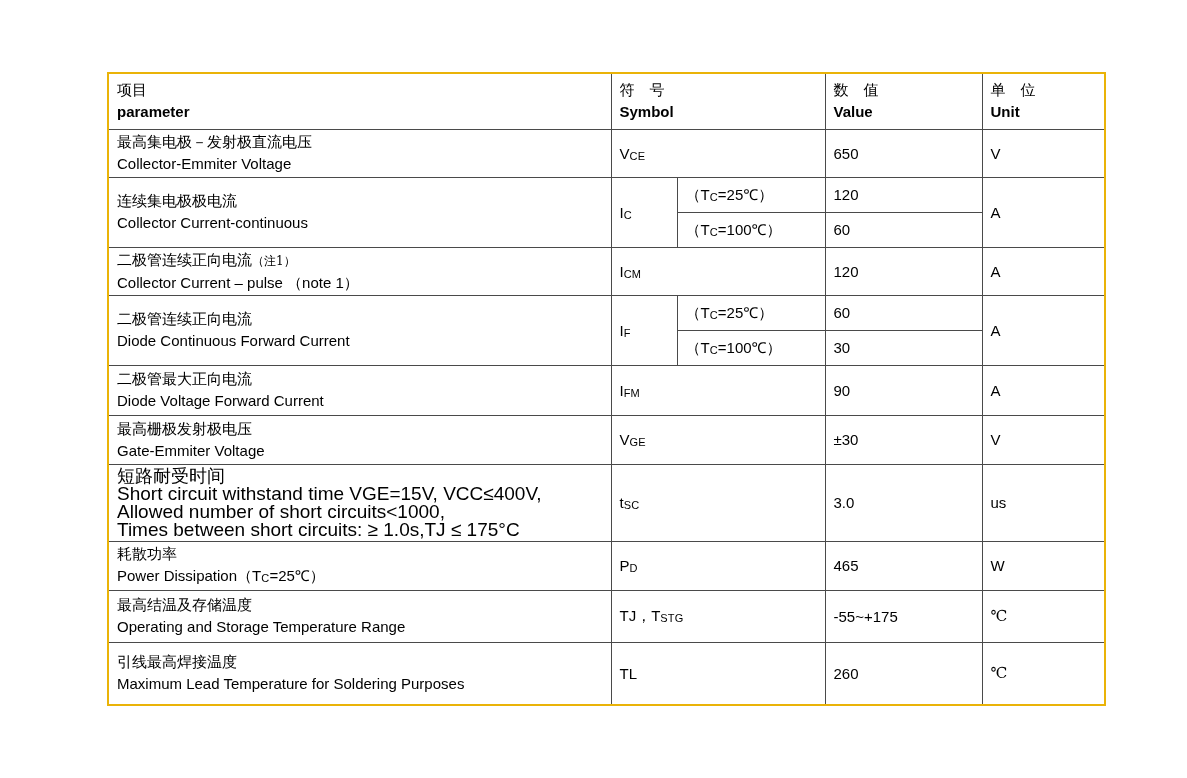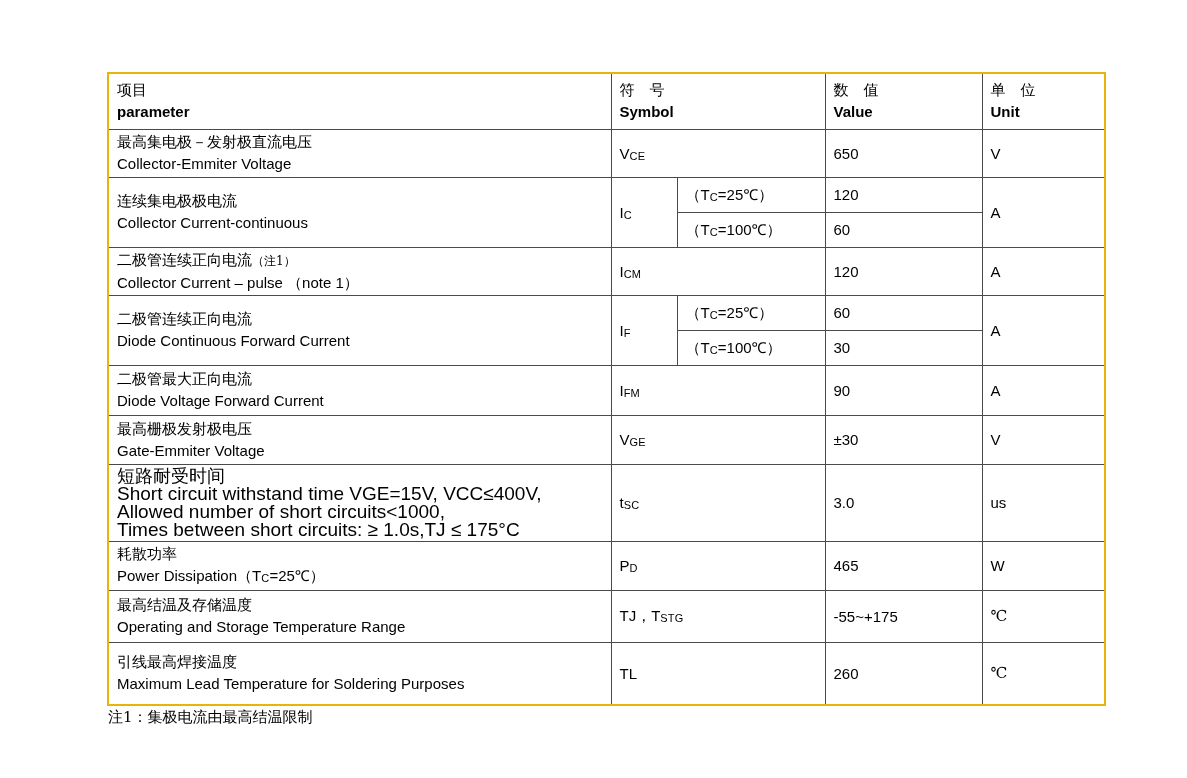--- a/index.html
+++ b/index.html
@@ -233,16 +233,15 @@
       <td class="center" colspan="2">
         <span class="sym">TL</span><span class="sb"></span>
       </td>
       <td class="center">260</td>
       <td class="center serifu">℃</td>
     </tr>
   </tbody>
     </table>
 
   <div class="notes">
-    <div class="note-zh">注1：集极电流由最高结温限制</div>
   </div>
 
 </div>
 
 </body></html>

